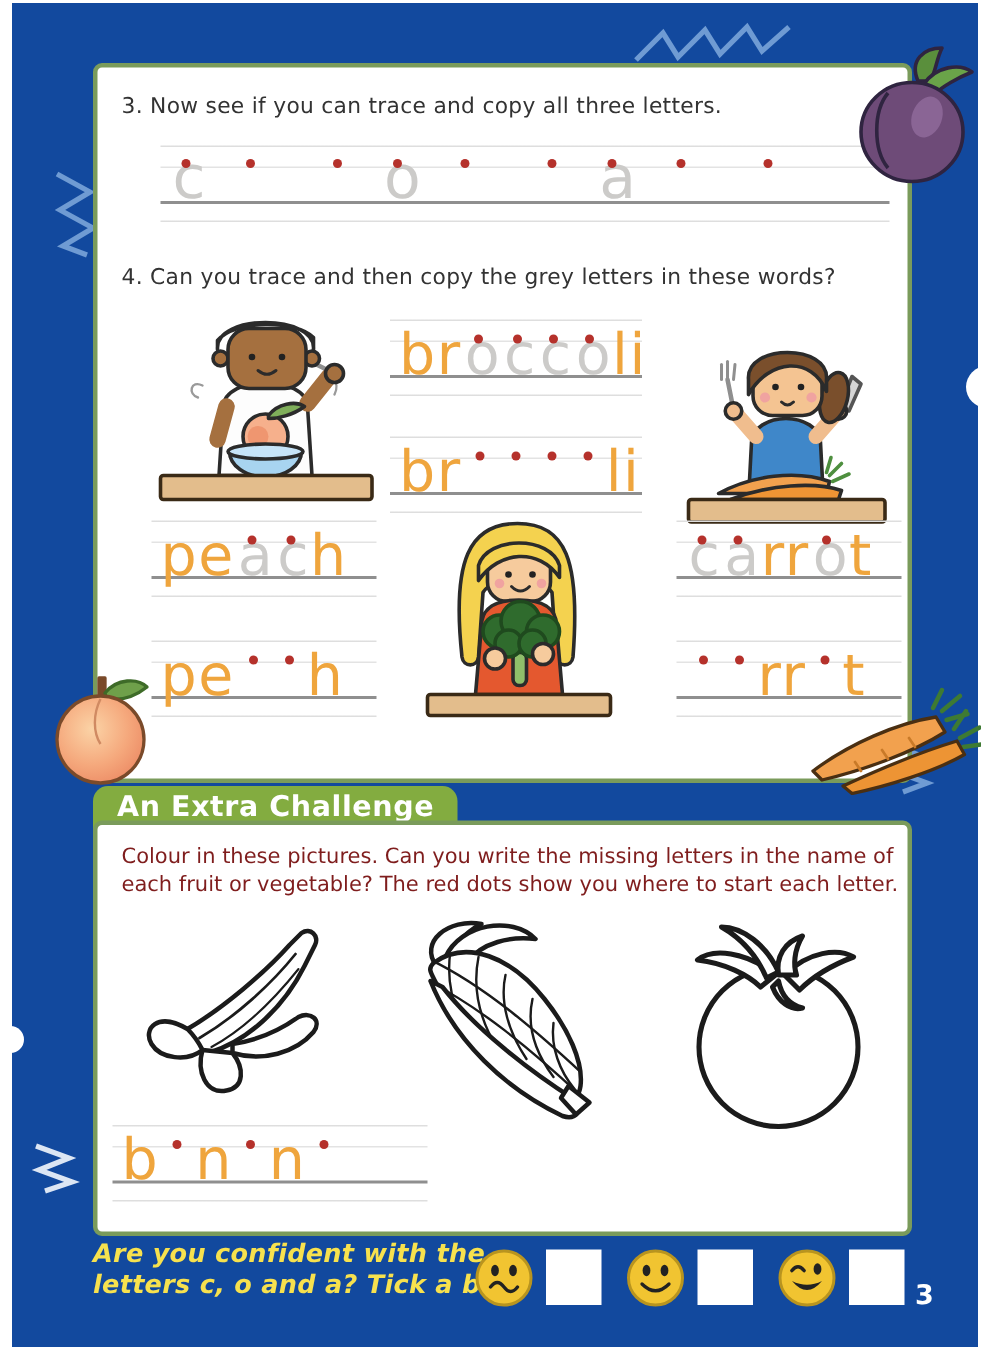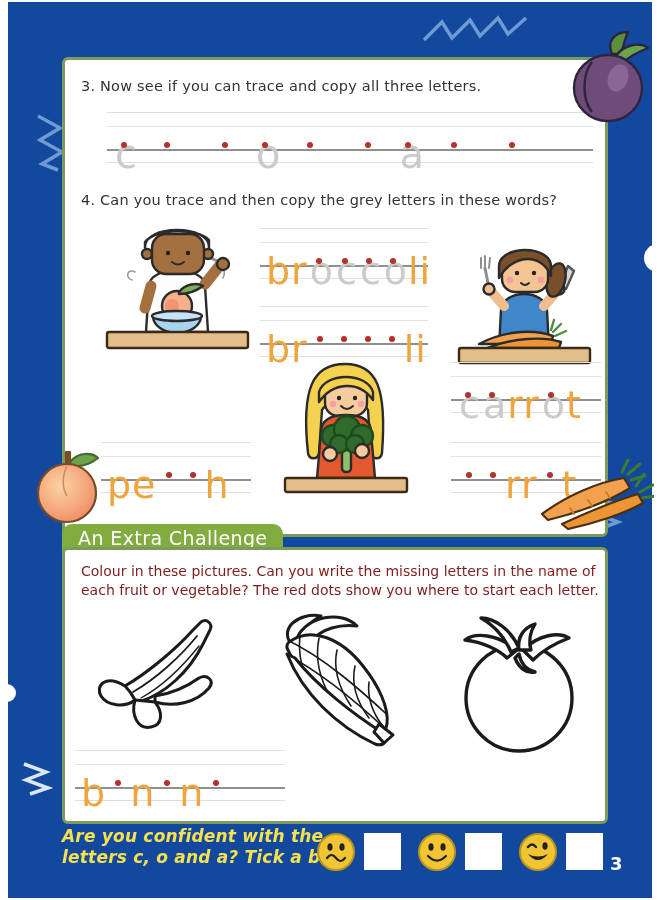--- a/index.html
+++ b/index.html
@@ -1,49 +1,49 @@
 <!DOCTYPE html>
 <html><head>
 <meta charset="utf-8">
 <style>
   html,body{margin:0;padding:0;background:#fff;}
   .page{position:relative;width:660px;height:900px;background:#ffffff;overflow:hidden;
         font-family:"DejaVu Sans",sans-serif;}
   .canvas{position:absolute;left:8px;top:2px;width:644px;height:896px;background:#12499E;}
 
   .panel{position:absolute;background:#ffffff;border:3px solid #7A9B5B;border-radius:6px;}
-  #panel1{left:62px;top:57px;width:540px;height:474px;}
+  #panel1{left:62px;top:42px;width:540px;height:474px;}
   #panel2{left:62px;top:547px;width:540px;height:271px;}
 
   .qtext{position:absolute;color:#333;font-size:14.5px;letter-spacing:0.2px;}
   .instr{position:absolute;color:#7f1d1d;font-size:14px;line-height:19px;}
 
   
   .trace{position:absolute;height:58px;
     background-image:
       linear-gradient(#dedede,#dedede),
       linear-gradient(#e3e3e3,#e3e3e3),
       linear-gradient(#8f8f8f,#8f8f8f),
       linear-gradient(#dedede,#dedede);
     background-size:100% 1px,100% 1px,100% 2px,100% 1px;
     background-position:0 6px,0 20px,0 43px,0 56px;
     background-repeat:no-repeat;}
   .trow{position:absolute;left:6px;top:10px;font-size:38px;line-height:1;white-space:nowrap;
-        letter-spacing:1px;font-family:"DejaVu Sans",sans-serif;margin-top:20px;}
+        letter-spacing:1px;font-family:"DejaVu Sans",sans-serif;}
   .big .trow{font-size:40px;top:8px;}
   .lo{color:#EFA53D;}
   .lg{color:#CCCBC9;}
   .dot{display:inline-block;width:6px;height:6px;border-radius:50%;background:#B5312B;
        position:relative;top:-20px;}
   .dfree{margin:0 9px;}
   .dat{margin-left:8px;margin-right:-12px;}
   .wide .dfree{margin:0 26px;}
 
   .badge{position:absolute;left:62px;top:524px;height:30px;padding:0 16px;background:#83AC40;
-         border-radius:10px 10px 0 0;color:#fff;font-weight:normal;font-size:19px;
+         border-radius:10px 10px 0 0;color:#fff;font-weight:bold;font-size:19px;
          line-height:29px;letter-spacing:0.4px;}
 
   .footer-text{position:absolute;left:62px;top:826px;color:#F7E14E;font-weight:bold;
                font-size:17px;line-height:21px;letter-spacing:0.2px;font-style:italic;}
   .pagenum{position:absolute;left:610px;top:853px;color:#ffffff;font-weight:bold;font-size:18px;}
   .tickbox{position:absolute;width:37px;height:37px;background:#ffffff;top:833px;}
   .abs{position:absolute;}
   svg{display:block;}
 </style>
 </head>
@@ -129,20 +129,23 @@
         <circle cx="53" cy="40" r="3.4" fill="#f0a3a0" stroke="none"></circle>
         <circle cx="84" cy="40" r="3.4" fill="#f0a3a0" stroke="none"></circle>
         <path d="M64,43 Q68,47 72,43" fill="none" stroke-width="2"></path>
         <path d="M22,104 C44,92 74,88 96,96 L94,104 Z" fill="#f2a14e"></path>
         <path d="M30,108 C56,98 86,96 104,102 L102,108 Z" fill="#ef9434"></path>
         <path d="M96,92 l8,-8 M98,96 l11,-5 M94,90 l3,-10" fill="none" stroke="#4e8f3f" stroke-width="2.4"></path>
       </g>
       <rect x="2" y="108" width="131" height="15" rx="2" fill="#e3bd8c" stroke="#3a2a16" stroke-width="2.4"></rect>
     </svg>
 
+    <div class="trace" style="left:36px;top:296px;width:150px">
+      <div class="trow"><span class="lo">pe</span><span class="dot dat"></span><span class="lg">a</span><span class="dot dat"></span><span class="lg">c</span><span class="lo">h</span></div>
+    </div>
     <div class="trace" style="left:36px;top:376px;width:150px">
       <div class="trow"><span class="lo">pe</span><span class="dot dfree"></span><span class="dot dfree"></span><span class="lo">h</span></div>
     </div>
 
     <svg class="abs" style="left:218px;top:298px" width="126" height="136" viewBox="0 0 126 136">
       <g stroke="#2b2b2b" stroke-width="2.4" stroke-linejoin="round" stroke-linecap="round">
         <path d="M25,95 C18,30 30,6 62,6 C94,6 104,30 99,95 C98,102 89,102 88,95 L85,52 C78,40 46,40 39,52 L36,95 C35,102 26,102 25,95 Z" fill="#f4d24f"></path>
         <rect x="42" y="22" width="42" height="36" rx="13" fill="#f6cb9d"></rect>
         <path d="M36,34 C42,14 84,14 90,34 L90,42 C76,22 50,24 36,44 Z" fill="#f4d24f"></path>
         <circle cx="56" cy="40" r="2.2" fill="#222" stroke="none"></circle>

